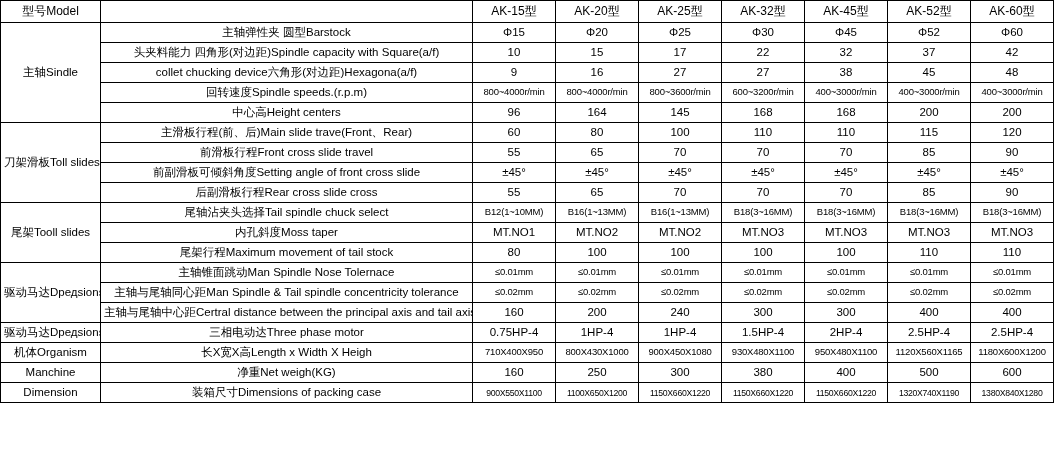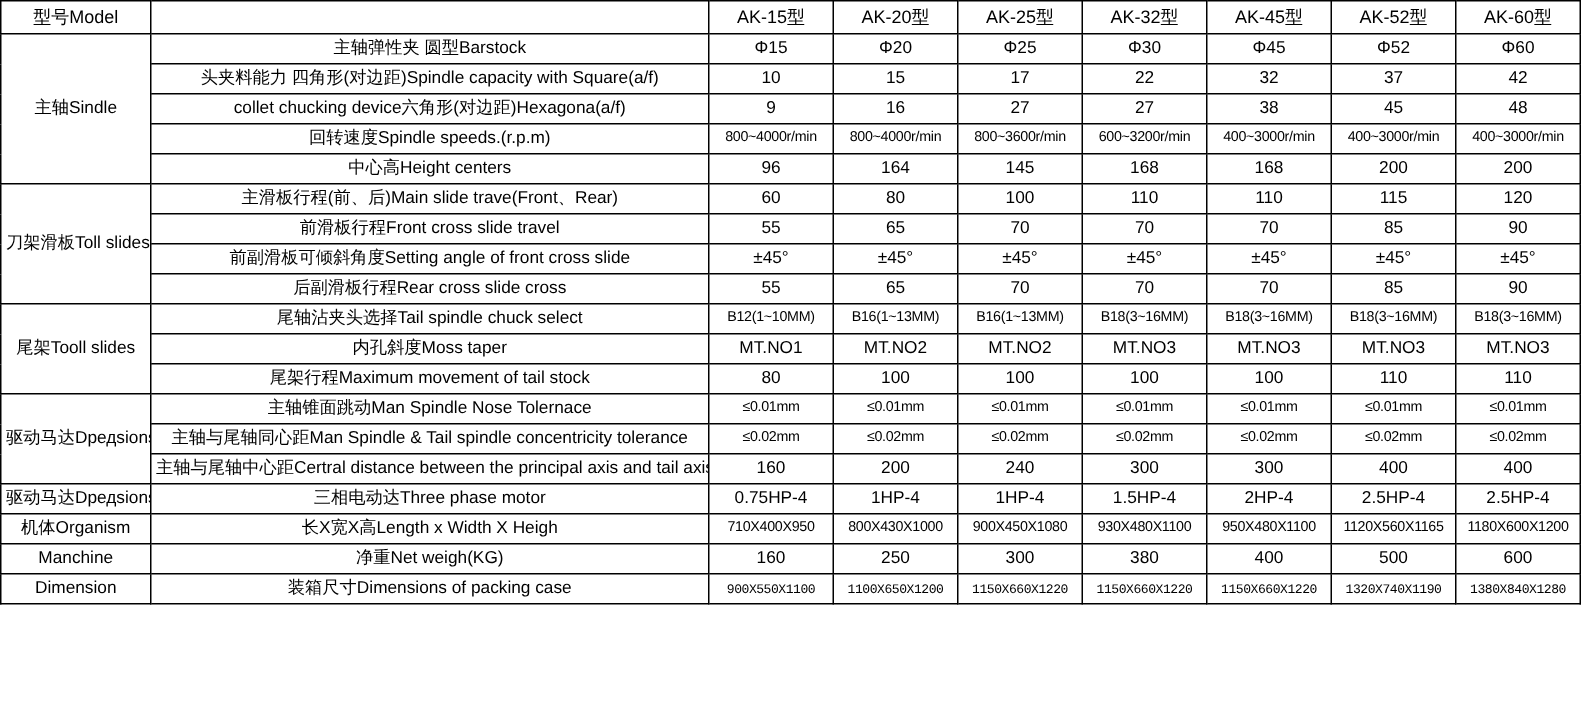--- a/index.html
+++ b/index.html
@@ -53,21 +53,20 @@
     text-align: center;
     font-size: 11px;
   }
   td.val.tight {
     font-size: 9.5px;
     letter-spacing: -0.2px;
   }
   td.val.tiny {
     font-size: 8.7px;
     letter-spacing: -0.3px;
-    font-family: Liberation Mono, monospace;
   }
   tr.header td {
     height: 22px;
     font-size: 12px;
   }
   tr.header td.val {
     font-size: 12px;
   }
 </style>
 </head>

